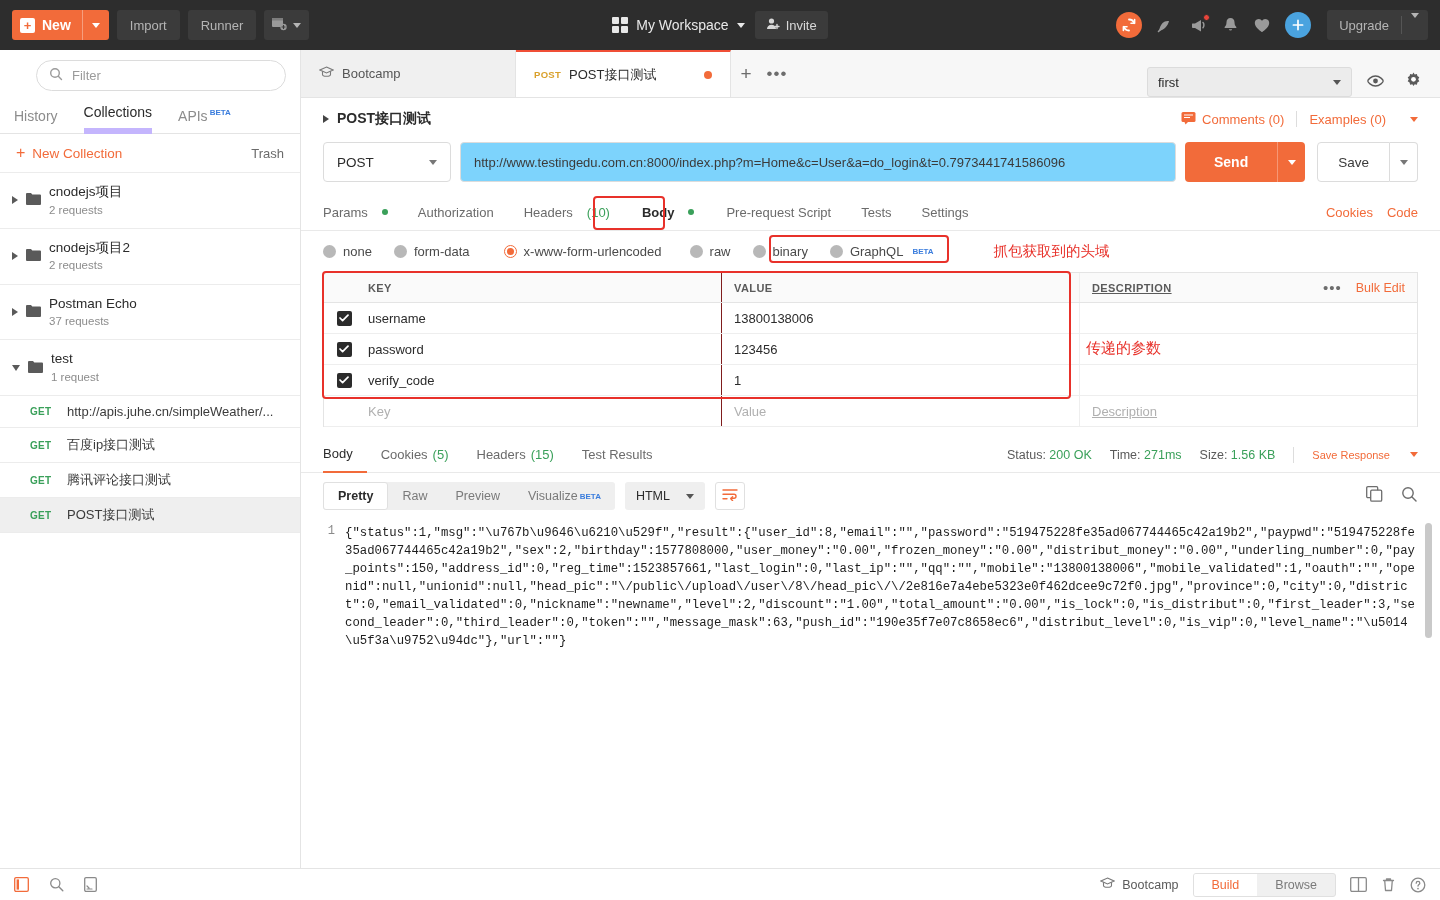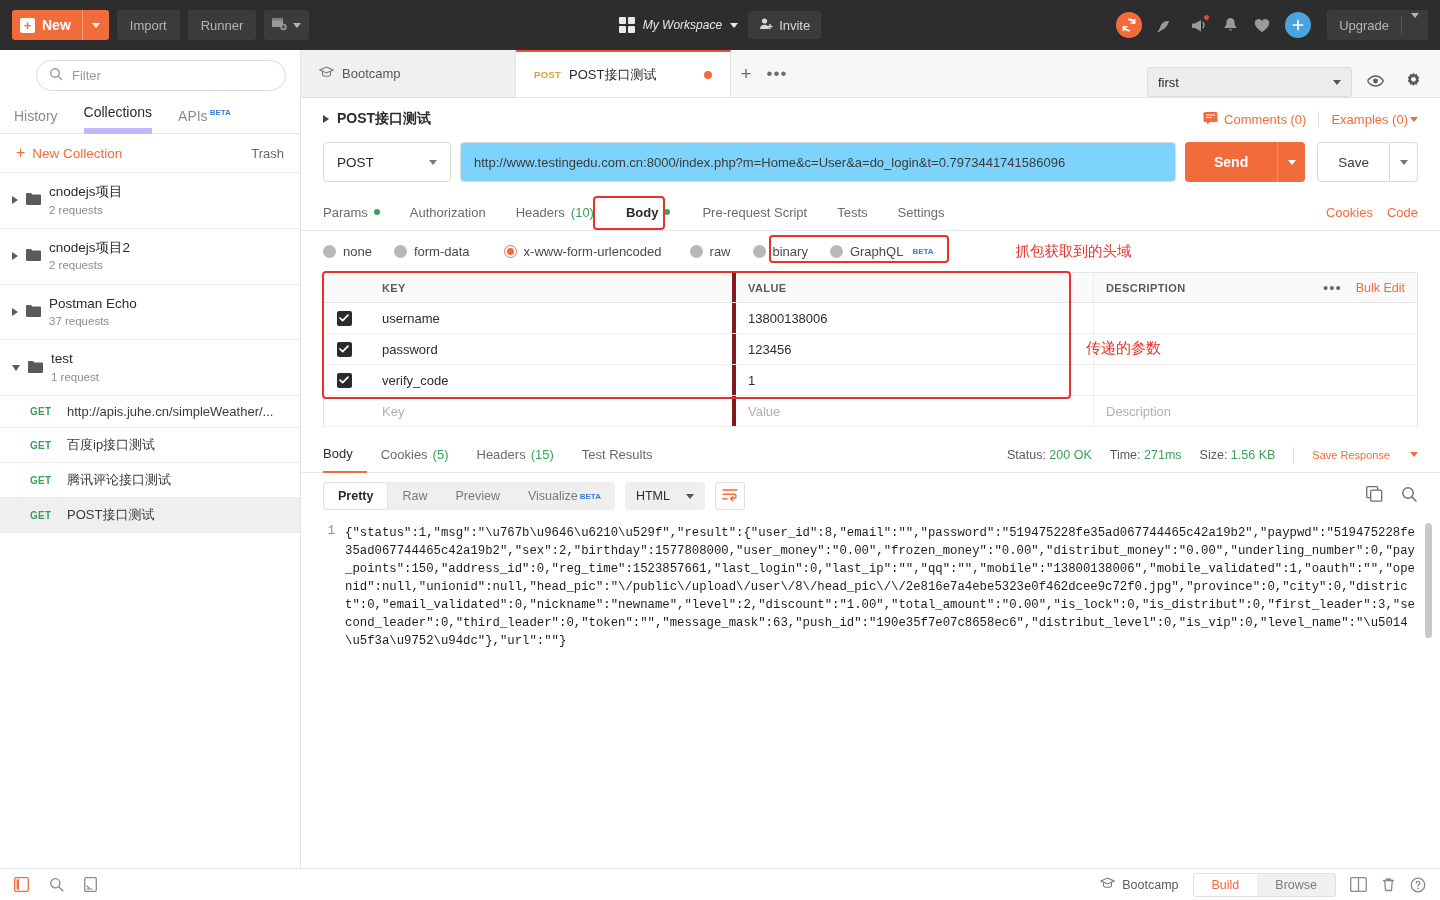--- a/index.html
+++ b/index.html
@@ -33,21 +33,21 @@
     height: 30px; background: #3b3b3b; color: #b5b5b5; border-radius: 3px;
     display: flex; align-items: center; padding: 0 13px; margin-left: 8px;
     font-size: 13px; cursor: pointer;
   }
   .dark-btn.icononly { padding: 0 8px; gap: 6px; }
   .ws-center {
     position: absolute; left: 0; right: 0; display: flex; align-items: center;
     justify-content: center; gap: 10px; pointer-events: none;
   }
   .ws-center > * { pointer-events: auto; }
-  .ws-label { color: #e8e8e8; font-size: 12px; display: flex; align-items: center; gap: 8px; font-style: italic; }
+  .ws-label { color: #e8e8e8; font-size: 14px; display: flex; align-items: center; gap: 8px; }
   .grid-icon { display: grid; grid-template-columns: 7px 7px; grid-template-rows: 7px 7px; gap: 2px; }
   .grid-icon i { background: #e8e8e8; display: block; border-radius: 1px;}
   .invite-btn {
     background: #3b3b3b; color: #d8d8d8; border-radius: 3px; height: 28px;
     display: flex; align-items: center; gap: 6px; padding: 0 11px; font-size: 13px;
   }
   .right-icons { margin-left: auto; display: flex; align-items: center; gap: 14px; }
   .circ { width: 26px; height: 26px; border-radius: 50%; display: flex; align-items: center; justify-content: center; }
   .circ.orange { background: #f26b3a; color: #fff; }
   .circ.blue { background: #4aa3df; color: #fff; font-size: 18px; font-weight: 300; }
@@ -143,21 +143,21 @@
   }
   .send-drop { background: #f26b3a; color: #fff; width: 28px; height: 40px; display: flex; align-items: center; justify-content: center; border-radius: 0 4px 4px 0; border-left: 1px solid rgba(255,255,255,.3); }
   .save-grp { display: flex; align-items: stretch; margin-left: 3px; }
   .save-btn {
     border: 1px solid #dcdcdc; background: #fff; height: 40px; display: flex; align-items: center;
     padding: 0 20px; font-size: 13.5px; color: #3b3b3b; border-radius: 4px 0 0 4px;
   }
   .save-drop { border: 1px solid #dcdcdc; border-left: none; background: #fff; width: 28px; height: 40px; display: flex; align-items: center; justify-content: center; border-radius: 0 4px 4px 0; }
 
   .req-tabs { display: flex; align-items: center; padding: 0 22px; gap: 0; border-bottom: 1px solid #e9e9e9; position: relative; height: 37px; }
-  .rq-tab { padding: 0 15px; height: 37px; display: flex; align-items: center; gap: 6px; font-size: 13px; color: #6b6b6b; cursor: pointer; }
+  .rq-tab { padding: 0 15px; height: 37px; display: flex; align-items: center; gap: 14px; font-size: 13px; color: #6b6b6b; cursor: pointer; }
   .rq-tab:first-child { padding-left: 0; }
   .rq-tab.active { color: #2b2b2b; }
   .grn-dot { width: 6px; height: 6px; border-radius: 50%; background: #3aa05a; display: inline-block; }
   .cnt-grn { color: #3aa05a; }
   .hl-box { position: absolute; border: 2px solid #e8312a; border-radius: 4px; pointer-events: none; }
   .cookies-code { margin-left: auto; display: flex; gap: 14px; color: #f26b3a; font-size: 13px; }
 
   .body-types { display: flex; align-items: center; padding: 11px 22px; gap: 0; position: relative; }
   .radio-opt { display: flex; align-items: center; gap: 7px; font-size: 13px; color: #4a4a4a; padding: 0 14px 0 0; margin-right: 8px; cursor: pointer; }
   .rd { width: 13px; height: 13px; border-radius: 50%; background: #cfcfcf; flex: none; display: flex; align-items: center; justify-content: center; }
@@ -166,23 +166,23 @@
   .rd.gray { background: #b8b8b8; }
   .annot-red { color: #e8312a; font-size: 14.5px; }
 
   .params-table { margin: 0 22px; border: 1px solid #e4e4e4; border-bottom: none; position: relative; }
   .pt-head { display: flex; height: 30px; background: #fafafa; border-bottom: 1px solid #e4e4e4; }
   .pt-row { display: flex; height: 31px; border-bottom: 1px solid #eee; align-items: center; background: #fff; }
   .pt-row.empty .cellv { color: #b0b0b0; }
   .cell-chk { width: 40px; display: flex; align-items: center; justify-content: center; flex: none; }
   .chk { width: 15px; height: 15px; background: #2b2b2b; border-radius: 2px; display: flex; align-items: center; justify-content: center; }
   .chk svg { display: block; }
-  .cellk { width: 358px; padding-left: 4px; border-right: 4px solid #7f1d1d; height: 100%; display: flex; align-items: center; font-size: 13px; flex: none; margin-left: 14px; }
+  .cellk { width: 358px; padding-left: 4px; border-right: 1px solid #7f1d1d; height: 100%; display: flex; align-items: center; font-size: 13px; flex: none; }
   .cellv { width: 358px; padding-left: 12px; border-right: 1px solid #eee; height: 100%; display: flex; align-items: center; font-size: 13px; flex: none; }
-  .celld { flex: 1; padding-left: 12px; height: 100%; display: flex; align-items: center; font-size: 13px; }
+  .celld { flex: 1; padding-left: 12px; height: 100%; display: flex; align-items: center; font-size: 13px; text-decoration: underline; }
   .pt-head .cellk, .pt-head .cellv, .pt-head .celld { font-size: 11px; font-weight: bold; letter-spacing: .4px; color: #5a5a5a; }
   .pt-head .cellk { padding-left: 4px; }
   .bulk { margin-left: auto; display: flex; align-items: center; gap: 14px; padding-right: 12px; }
   .bulk .dots { color: #6d6d6d; font-size: 15px; letter-spacing: 1px; }
   .bulk .bulk-lnk { color: #f26b3a; font-size: 12.5px; }
   .annot-params { position: absolute; color: #e8312a; font-size: 15px; left: 762px; top: 66px; white-space: nowrap; }
 
   
   .resp-head { display: flex; align-items: center; padding: 0 22px; border-bottom: 1px solid #e9e9e9; height: 36px; margin-top: 10px; }
   .resp-tab { padding: 0 14px; height: 36px; display: flex; align-items: center; font-size: 13px; color: #6b6b6b; gap: 5px; cursor: pointer; }
@@ -464,21 +464,21 @@
         <div class="bc-right">
           <span style="display:flex;align-items:center;gap:6px;">
             <span><svg width="15" height="14" viewBox="0 0 15 14">
                   <rect x="0.5" y="1" width="14" height="10" rx="1.5" fill="#f26b3a"></rect>
                   <path d="M3.5 11l1 2.5 2.5-2.5z" fill="#f26b3a"></path>
                   <path d="M3 4h9M3 6.5h6" stroke="#fff" stroke-width="1.2"></path>
                 </svg></span>
             <span>Comments (0)</span>
           </span>
           <span class="bc-sep"></span>
-          <span style="display:flex;align-items:center;gap:2px;">
+          <span style="display:flex;align-items:center;gap:24px;">
             <span>Examples (0)</span>
             <span class="caret"></span>
           </span>
         </div>
       </div>
 
       <div class="url-row">
         <div class="method-box">
           <span>POST</span>
           <span class="caret" style="color:#777"></span>
@@ -555,21 +555,21 @@
           </label>
         <label class="radio-opt">
             <span class="rd gray"></span>
             <span>binary</span>
           </label>
         <label class="radio-opt">
             <span class="rd gray"></span>
             <span>GraphQL</span>
             <sup class="beta">BETA</sup>
           </label>
-        <span class="annot-red" style="margin-left:60px;text-align:right;">抓包获取到的头域</span>
+        <span class="annot-red" style="margin-left:38px;text-align:right;">抓包获取到的头域</span>
         <div class="hl-box" style="left:468px; top:4px; width:180px; height:28px;"></div>
       </div>
 
       <div class="params-table">
         <div class="pt-head">
           <div class="cell-chk"></div>
           <div class="cellk">KEY</div>
           <div class="cellv">VALUE</div>
           <div class="celld">DESCRIPTION</div>
           <div class="bulk">

